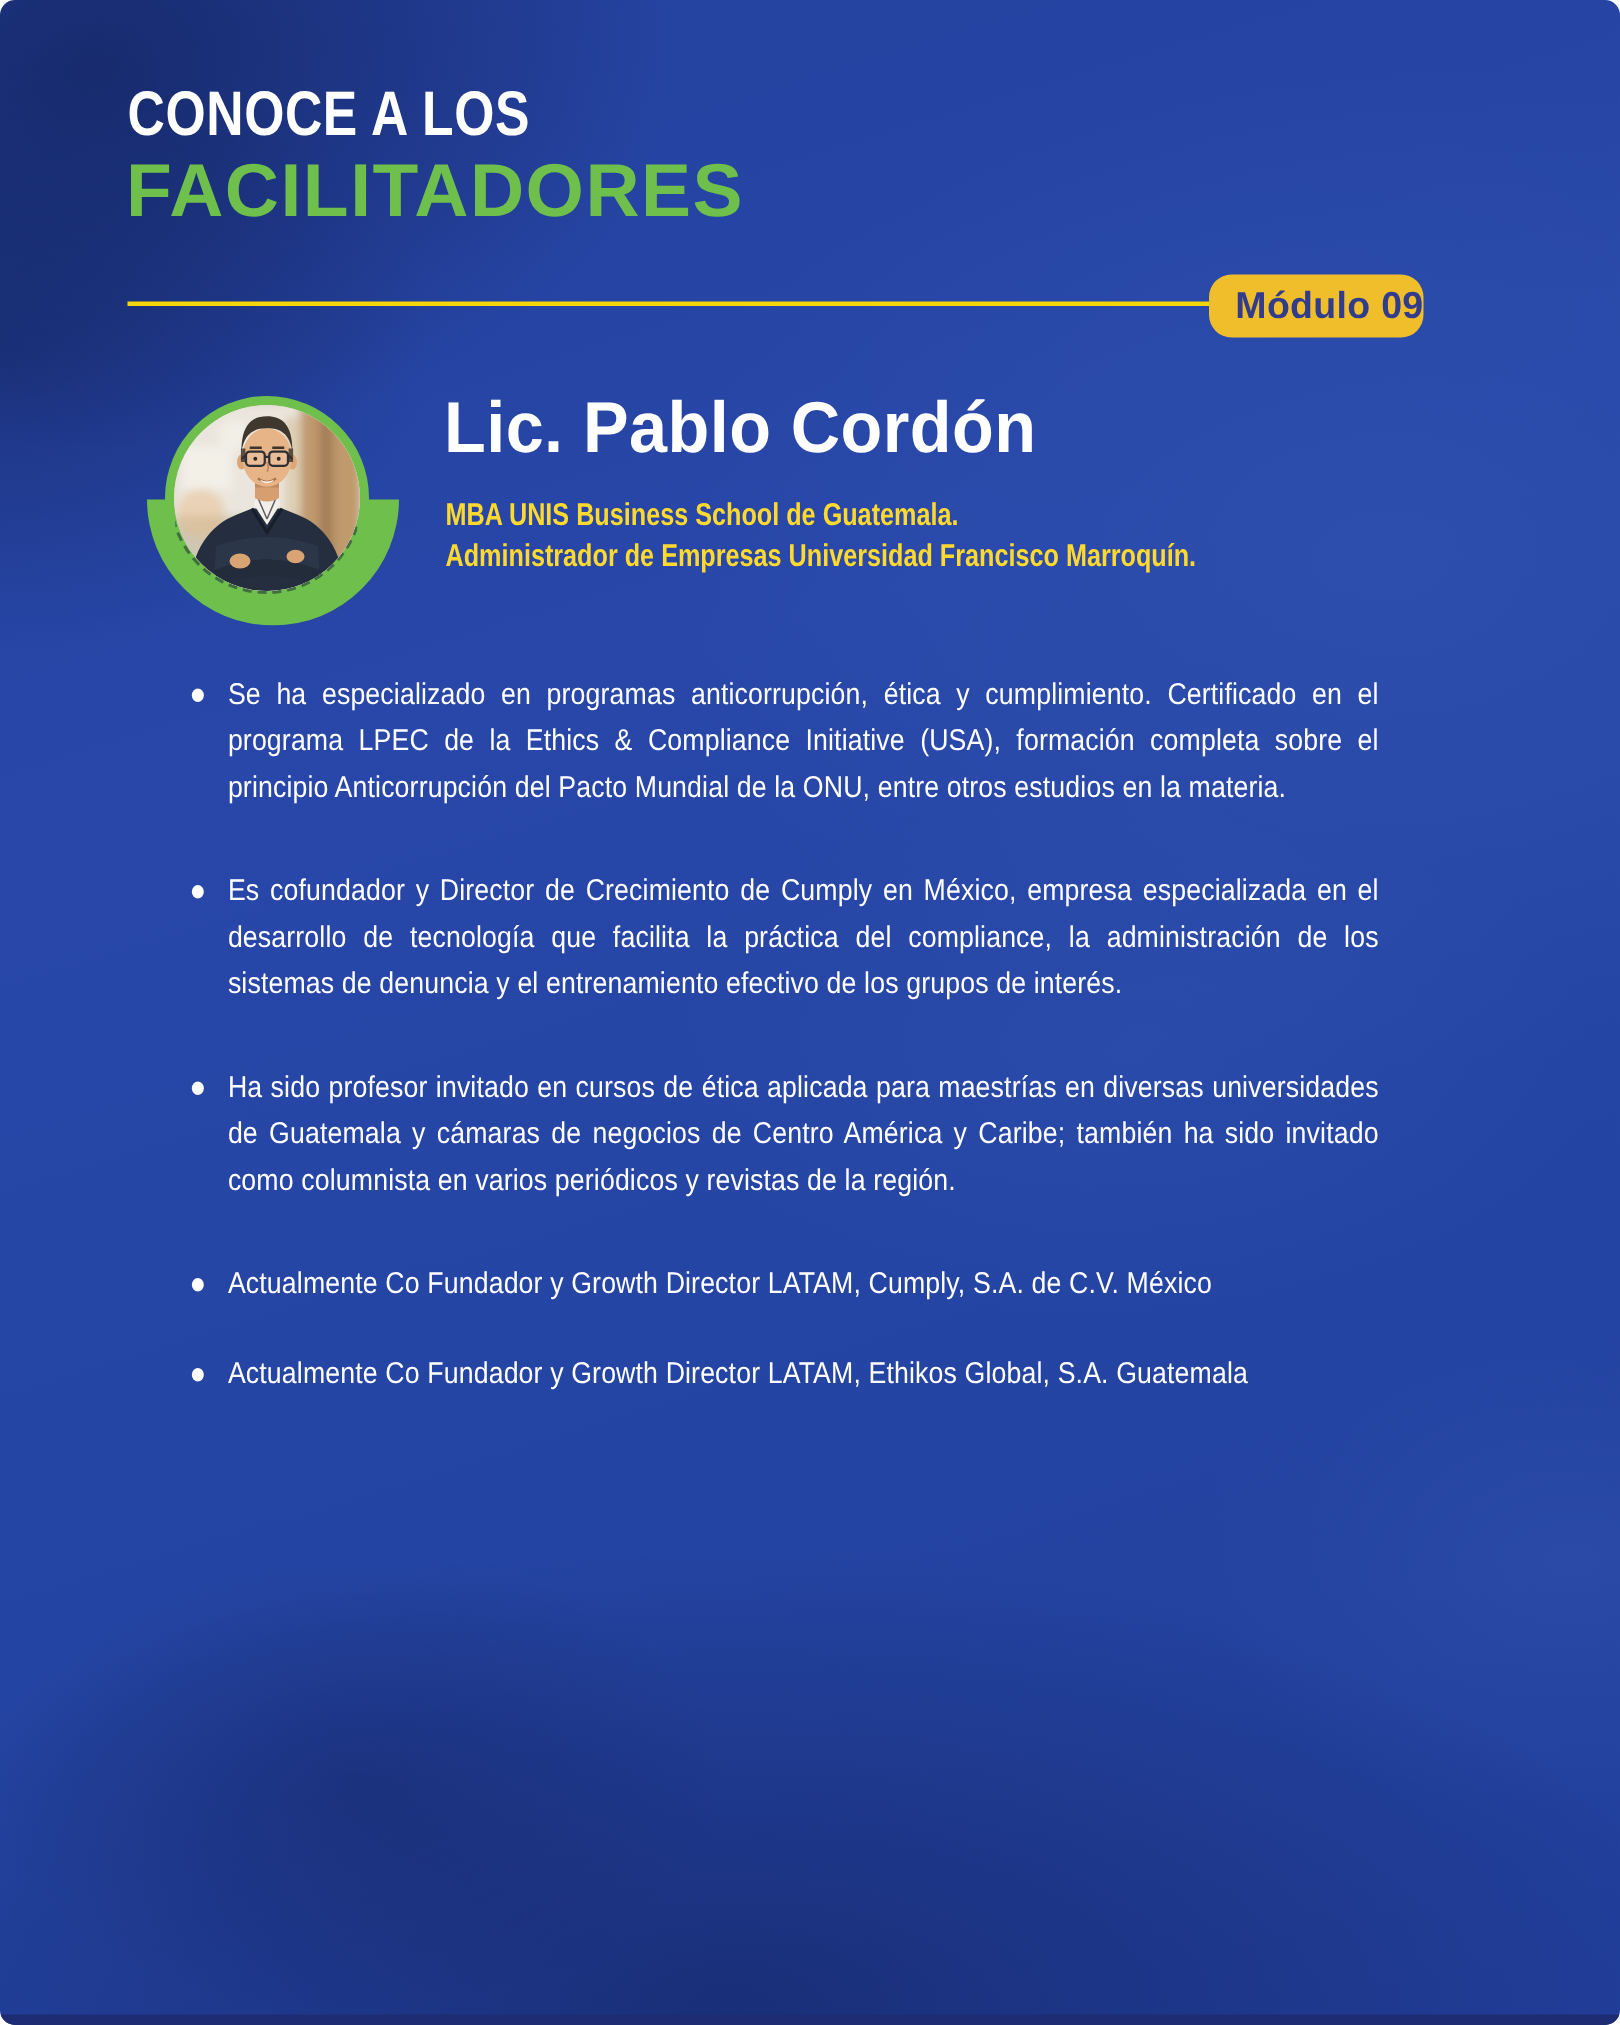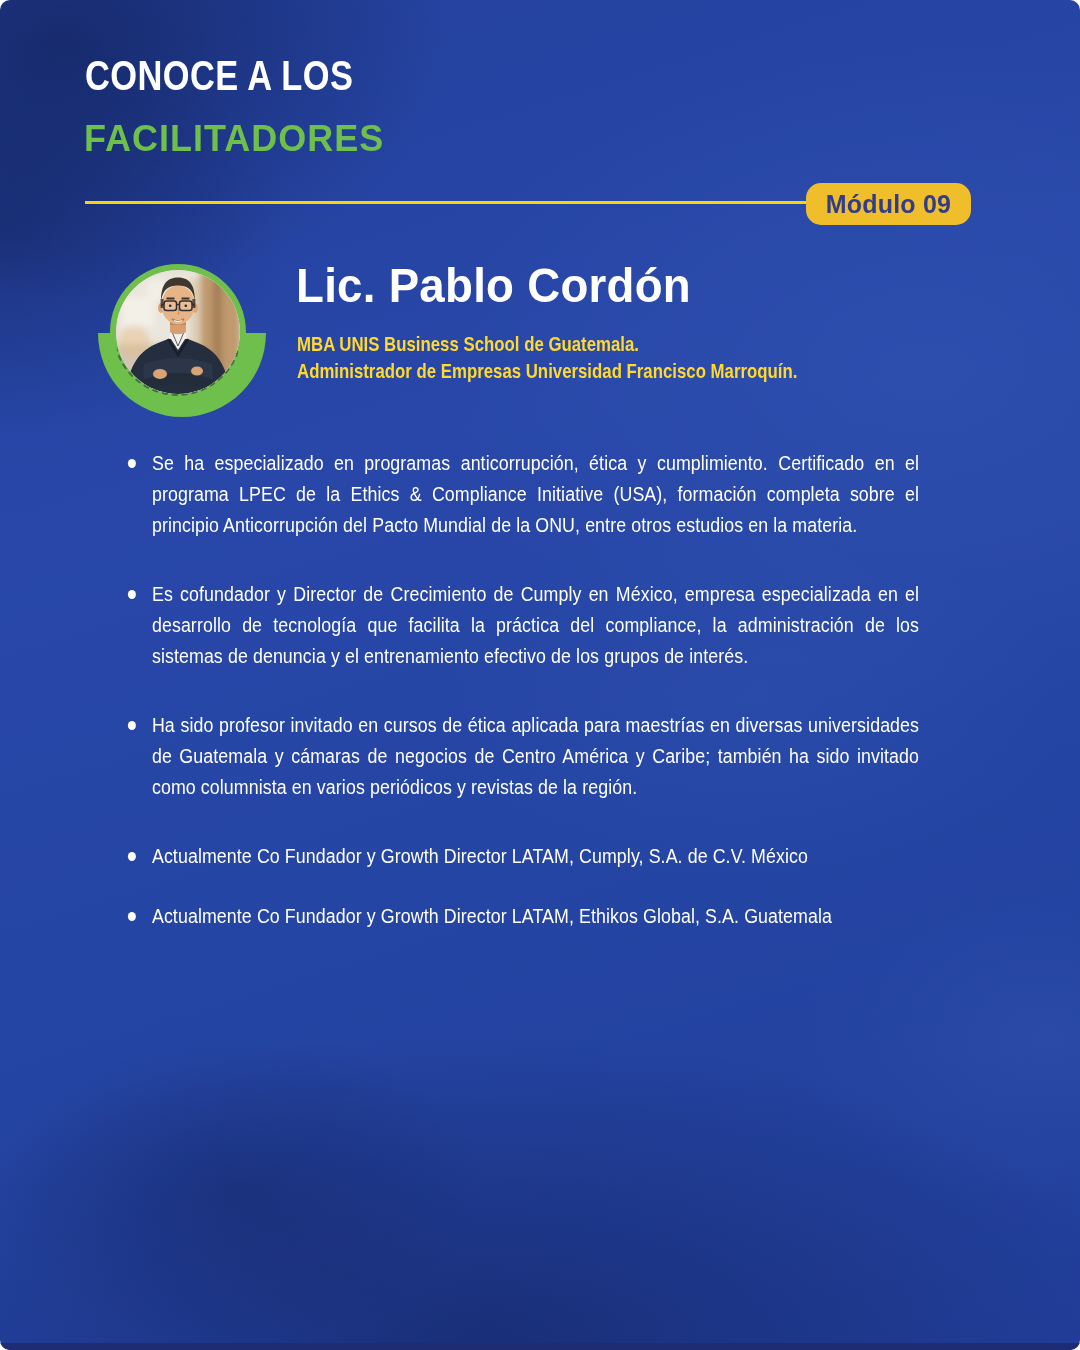--- a/index.html
+++ b/index.html
@@ -24,28 +24,28 @@
   .bottom-strip{position:absolute;left:0;bottom:0;width:100%;height:7px;background:#1e2c74;}
 
   
   .eyebrow{
     position:absolute;left:85px;top:55px;line-height:1;
     font-size:42px;font-weight:800;color:#ffffff;letter-spacing:.5px;
     transform:scaleX(.82);transform-origin:0 0;white-space:nowrap;
   }
   .title{
     position:absolute;left:84px;top:102px;line-height:1;
-    font-size:36px;font-weight:800;color:var(--green,#5fba46);
-    letter-spacing:1px;white-space:nowrap;margin-top:19px;
+    font-size:50px;font-weight:800;color:var(--green,#5fba46);
+    letter-spacing:1px;white-space:nowrap;
   }
   .divider{position:absolute;left:85px;top:201px;width:725px;height:3px;background:var(--yellow-line,#f5d60a);}
   .module-badge{
-    position:absolute;left:806px;top:183px;width:165px;height:42px;
+    position:absolute;left:806px;top:183px;width:143px;height:42px;
     background:var(--badge-bg,#efbe2a);color:var(--badge-text,#323c8d);
-    border-radius:15px;display:flex;align-items:center;justify-content:center;
+    border-radius:15px;display:flex;align-items:center;justify-content:flex-end;
     font-size:25px;font-weight:800;letter-spacing:.2px;
   }
 
   
   .photo-area{position:absolute;left:96px;top:247px;width:176px;height:176px;}
   .crescent{
     position:absolute;left:2px;top:2px;width:168px;height:168px;border-radius:50%;
     background:var(--green,#7cc152);
     clip-path:inset(50% 0 0 0);
   }

